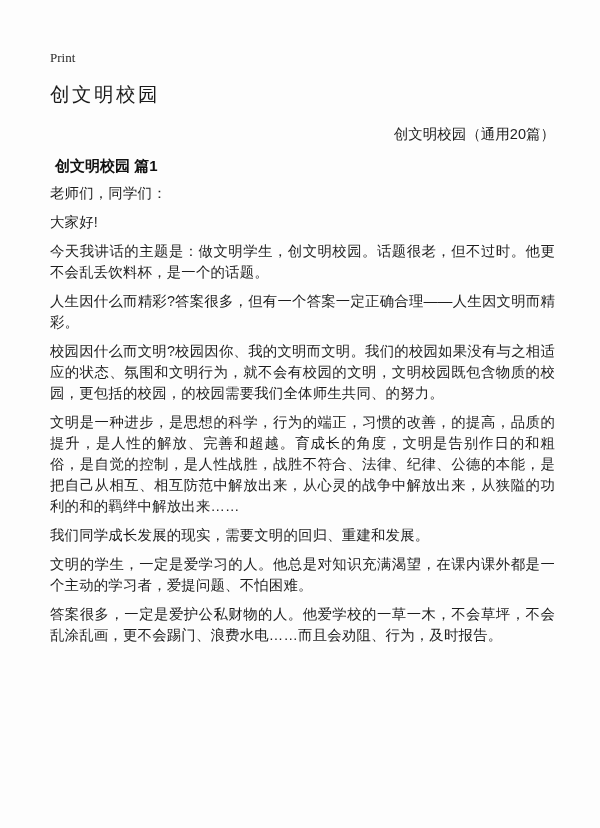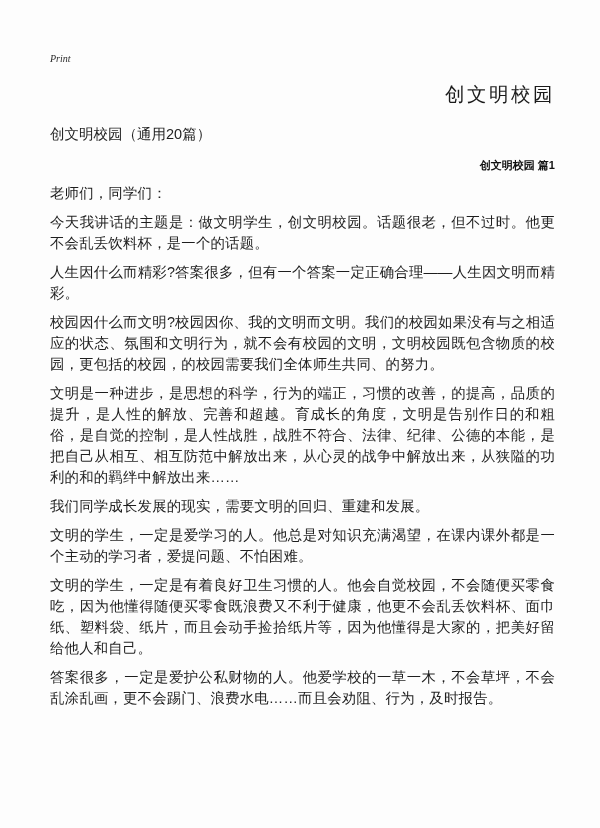--- a/index.html
+++ b/index.html
@@ -17,48 +17,47 @@
   .page {
     box-sizing: border-box;
     width: 600px;
     height: 828px;
     padding: 48px 45px 0 50px;
     background: #fdfdfd;
   }
   .print-link {
     display: inline-block;
     font-family: "Liberation Serif", serif;
-    font-size: 10px;
+    font-size: 13px;
     line-height: 15px;
     color: #2b2b2b;
     cursor: pointer;
-    font-style: italic;
   }
   .doc-title {
     margin: 16px 0 0 0;
-    text-align: right;
+    text-align: left;
     font-size: 19.5px;
     font-weight: 400;
     line-height: 24px;
     letter-spacing: 2.5px;
     color: #1b1b1b;
   }
   .doc-subtitle {
     margin: 19px 0 0 0;
     font-size: 14.5px;
     font-weight: 400;
     line-height: 19px;
+    text-align: right;
   }
   .section-heading {
-    margin: 12px 0 0 12px;
-    font-size: 11px;
+    margin: 12px 0 0 5px;
+    font-size: 15px;
     font-weight: 700;
     line-height: 19px;
     color: #111;
-    text-align: right;
   }
   p.body-para {
     margin: 8px 0 0 0;
     font-size: 14.4px;
     line-height: 21px;
     letter-spacing: 0.2px;
     text-align: justify;
     color: #1e1e1e;
   }
 </style>
@@ -68,21 +67,21 @@
 <div class="page">
   <span class="print-link">Print</span>
 
   <h1 class="doc-title">创文明校园</h1>
 
   <div class="doc-subtitle">创文明校园（通用20篇）</div>
 
   <div class="section-heading">创文明校园 篇1</div>
 
   <p class="body-para">老师们，同学们：</p>
+  <p class="body-para">大家好!</p>
   <p class="body-para">今天我讲话的主题是：做文明学生，创文明校园。话题很老，但不过时。他更不会乱丢饮料杯，是一个的话题。</p>
   <p class="body-para">人生因什么而精彩?答案很多，但有一个答案一定正确合理——人生因文明而精彩。</p>
   <p class="body-para">校园因什么而文明?校园因你、我的文明而文明。我们的校园如果没有与之相适应的状态、氛围和文明行为，就不会有校园的文明，文明校园既包含物质的校园，更包括的校园，的校园需要我们全体师生共同、的努力。</p>
   <p class="body-para">文明是一种进步，是思想的科学，行为的端正，习惯的改善，的提高，品质的提升，是人性的解放、完善和超越。育成长的角度，文明是告别作日的和粗俗，是自觉的控制，是人性战胜，战胜不符合、法律、纪律、公德的本能，是把自己从相互、相互防范中解放出来，从心灵的战争中解放出来，从狭隘的功利的和的羁绊中解放出来……</p>
   <p class="body-para">我们同学成长发展的现实，需要文明的回归、重建和发展。</p>
   <p class="body-para">文明的学生，一定是爱学习的人。他总是对知识充满渴望，在课内课外都是一个主动的学习者，爱提问题、不怕困难。</p>
-  <p class="body-para">文明的学生，一定是有着良好卫生习惯的人。他会自觉校园，不会随便买零食吃，因为他懂得随便买零食既浪费又不利于健康，他更不会乱丢饮料杯、面巾纸、塑料袋、纸片，而且会动手捡拾纸片等，因为他懂得是大家的，把美好留给他人和自己。</p>
   <p class="body-para">答案很多，一定是爱护公私财物的人。他爱学校的一草一木，不会草坪，不会乱涂乱画，更不会踢门、浪费水电……而且会劝阻、行为，及时报告。</p>
 </div>
 
 </body></html>

